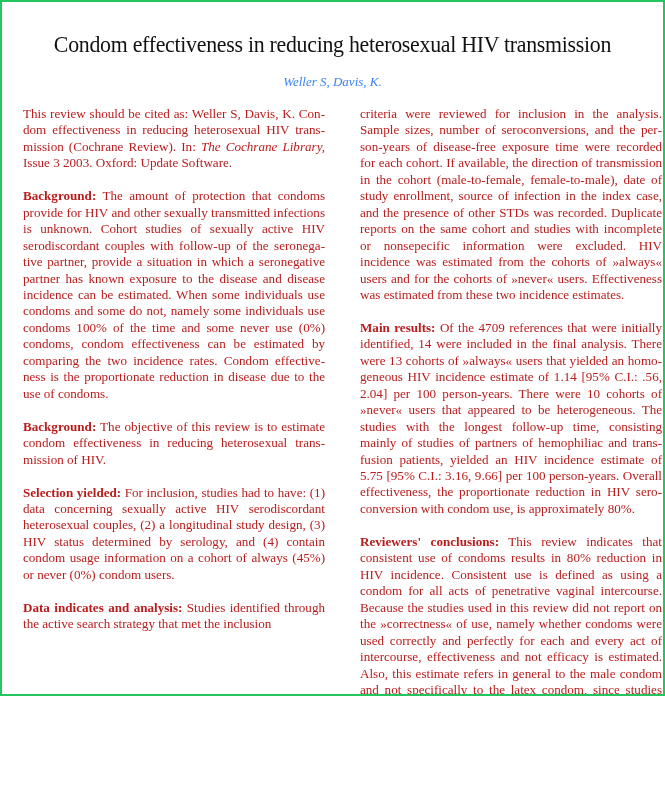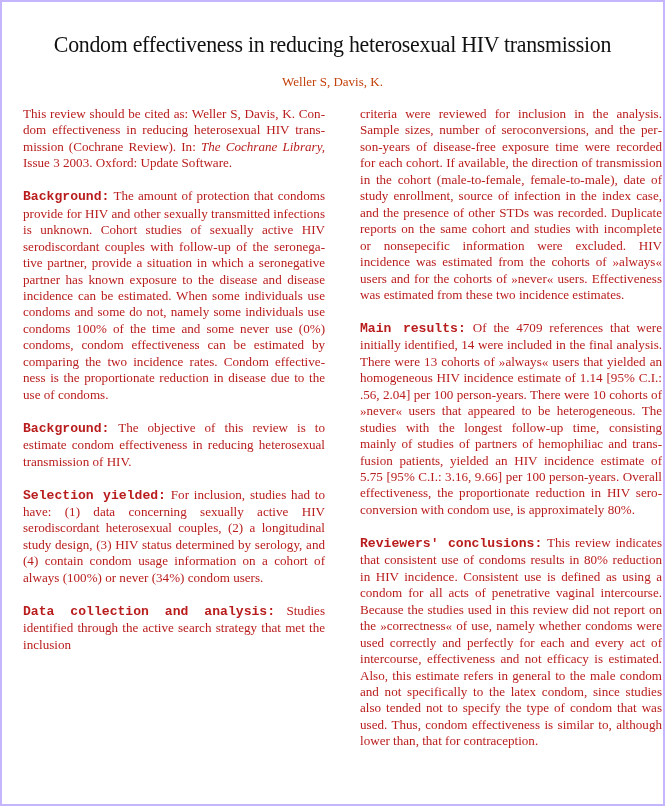--- a/index.html
+++ b/index.html
@@ -3,23 +3,23 @@
   <meta charset="utf-8">
   <style>
     html, body {
       margin: 0;
       padding: 0;
       background: #ffffff;
     }
     .page {
       position: relative;
       width: 665px;
-      height: 806px;
+      height: 696px;
       box-sizing: border-box;
-      border: 2px solid #c4b5fd;
+      border: 2px solid #22c55e;
       background: #ffffff;
       overflow: hidden;
       font-family: "DejaVu Serif", "Liberation Serif", serif;
       color: #1a1a1a;
     }
     .title {
       position: absolute;
       top: 29px;
       left: 0;
       width: 661px;
@@ -33,42 +33,42 @@
       transform: scaleX(0.93);
       transform-origin: center;
     }
     .authors {
       position: absolute;
       top: 72px;
       left: 0;
       width: 661px;
       text-align: center;
       font-family: "Liberation Serif", serif;
+      font-style: italic;
       font-size: 13px;
-      color: #c2410c;
+      color: #3b82f6;
     }
     .column {
       position: absolute;
       top: 104px;
       width: 302px;
       font-family: "Liberation Serif", serif;
       font-size: 13.1px;
       line-height: 16.45px;
       text-align: justify;
       hyphens: manual;
       color: #b91c1c;
     }
     .col-left { left: 21px; }
     .col-right { left: 358px; }
     .para {
       margin: 0 0 16.5px 0;
     }
     .heading {
       font-weight: bold;
-      font-family: Liberation Mono, monospace;
     }
     .journal {
       font-style: italic;
     }
   </style>
 </head>
 <body>
 
 <div class="page">
 
@@ -79,23 +79,23 @@
   <div class="column col-left">
 
     <p class="para"><span>This review should be cited as: Weller S, Davis, K. Con­dom effectiveness in reducing heterosexual HIV trans­mission (Cochrane Review). In: </span><span class="journal">The Cochrane Library,</span><span> Issue 3 2003. Oxford: Update Software.</span></p>
 
 
     <p class="para"><span class="heading">Background:</span><span> The amount of protection that condoms provide for HIV and other sexually transmitted infec­tions is unknown. Cohort studies of sexually active HIV serodiscordant couples with follow-up of the seronega­tive partner, provide a situation in which a seronegative partner has known exposure to the disease and disease incidence can be estimated. When some individuals use condoms and some do not, namely some individuals use condoms 100% of the time and some never use (0%) condoms, condom effectiveness can be estimated by comparing the two incidence rates. Condom effective­ness is the proportionate reduction in disease due to the use of condoms.</span></p>
 
     <p class="para"><span class="heading">Background:</span><span> The objective of this review is to estimate condom effectiveness in reducing heterosexual trans­mission of HIV.</span></p>
 
 
-    <p class="para"><span class="heading">Selection yielded:</span><span> For inclusion, studies had to have: (1) data concerning sexually active HIV serodiscordant heterosexual couples, (2) a longitudinal study design, (3) HIV status determined by serology, and (4) contain condom usage information on a cohort of always (100%) or never (34%) condom users.</span></p>
+    <p class="para"><span class="heading">Selection yielded:</span><span> For inclusion, studies had to have: (1) data concerning sexually active HIV serodiscordant heterosexual couples, (2) a longitudinal study design, (3) HIV status determined by serology, and (4) contain condom usage information on a cohort of always (45%) or never (0%) condom users.</span></p>
 
-    <p class="para"><span class="heading">Data collection and analysis:</span><span> Studies identified through the active search strategy that met the inclusion</span></p>
+    <p class="para"><span class="heading">Data indicates and analysis:</span><span> Studies identified through the active search strategy that met the inclusion</span></p>
 
   </div>
 
   <div class="column col-right">
 
     <p class="para">criteria were reviewed for inclusion in the analysis. Sample sizes, number of seroconversions, and the per­son-years of disease-free exposure time were recorded for each cohort. If available, the direction of transmis­sion in the cohort (male-to-female, female-to-male), date of study enrollment, source of infection in the index case, and the presence of other STDs was recorded. Duplicate reports on the same cohort and studies with incomplete or nonsepecific information were excluded. HIV incidence was estimated from the cohorts of »always« users and for the cohorts of »never« users. Effectiveness was estimated from these two incidence estimates.</p>
 
     <p class="para"><span class="heading">Main results:</span><span> Of the 4709 references that were initially identified, 14 were included in the final analysis. There were 13 cohorts of »always« users that yielded an homo­geneous HIV incidence estimate of 1.14 [95% C.I.: .56, 2.04] per 100 person-years. There were 10 cohorts of »never« users that appeared to be heterogeneous. The studies with the longest follow-up time, consisting mainly of studies of partners of hemophiliac and trans­fusion patients, yielded an HIV incidence estimate of 5.75 [95% C.I.: 3.16, 9.66] per 100 person-years. Overall effectiveness, the proportionate reduction in HIV sero­conversion with condom use, is approximately 80%.</span></p>
 
     <p class="para"><span class="heading">Reviewers' conclusions:</span><span> This review indicates that consistent use of condoms results in 80% reduction in HIV incidence. Consistent use is defined as using a condom for all acts of penetrative vaginal intercourse. Because the studies used in this review did not report on the »correctness« of use, namely whether condoms were used correctly and perfectly for each and every act of intercourse, effectiveness and not efficacy is esti­mated. Also, this estimate refers in general to the male condom and not specifically to the latex condom, since studies also tended not to specify the type of condom that was used. Thus, condom effectiveness is similar to, although lower than, that for contraception.</span></p>

